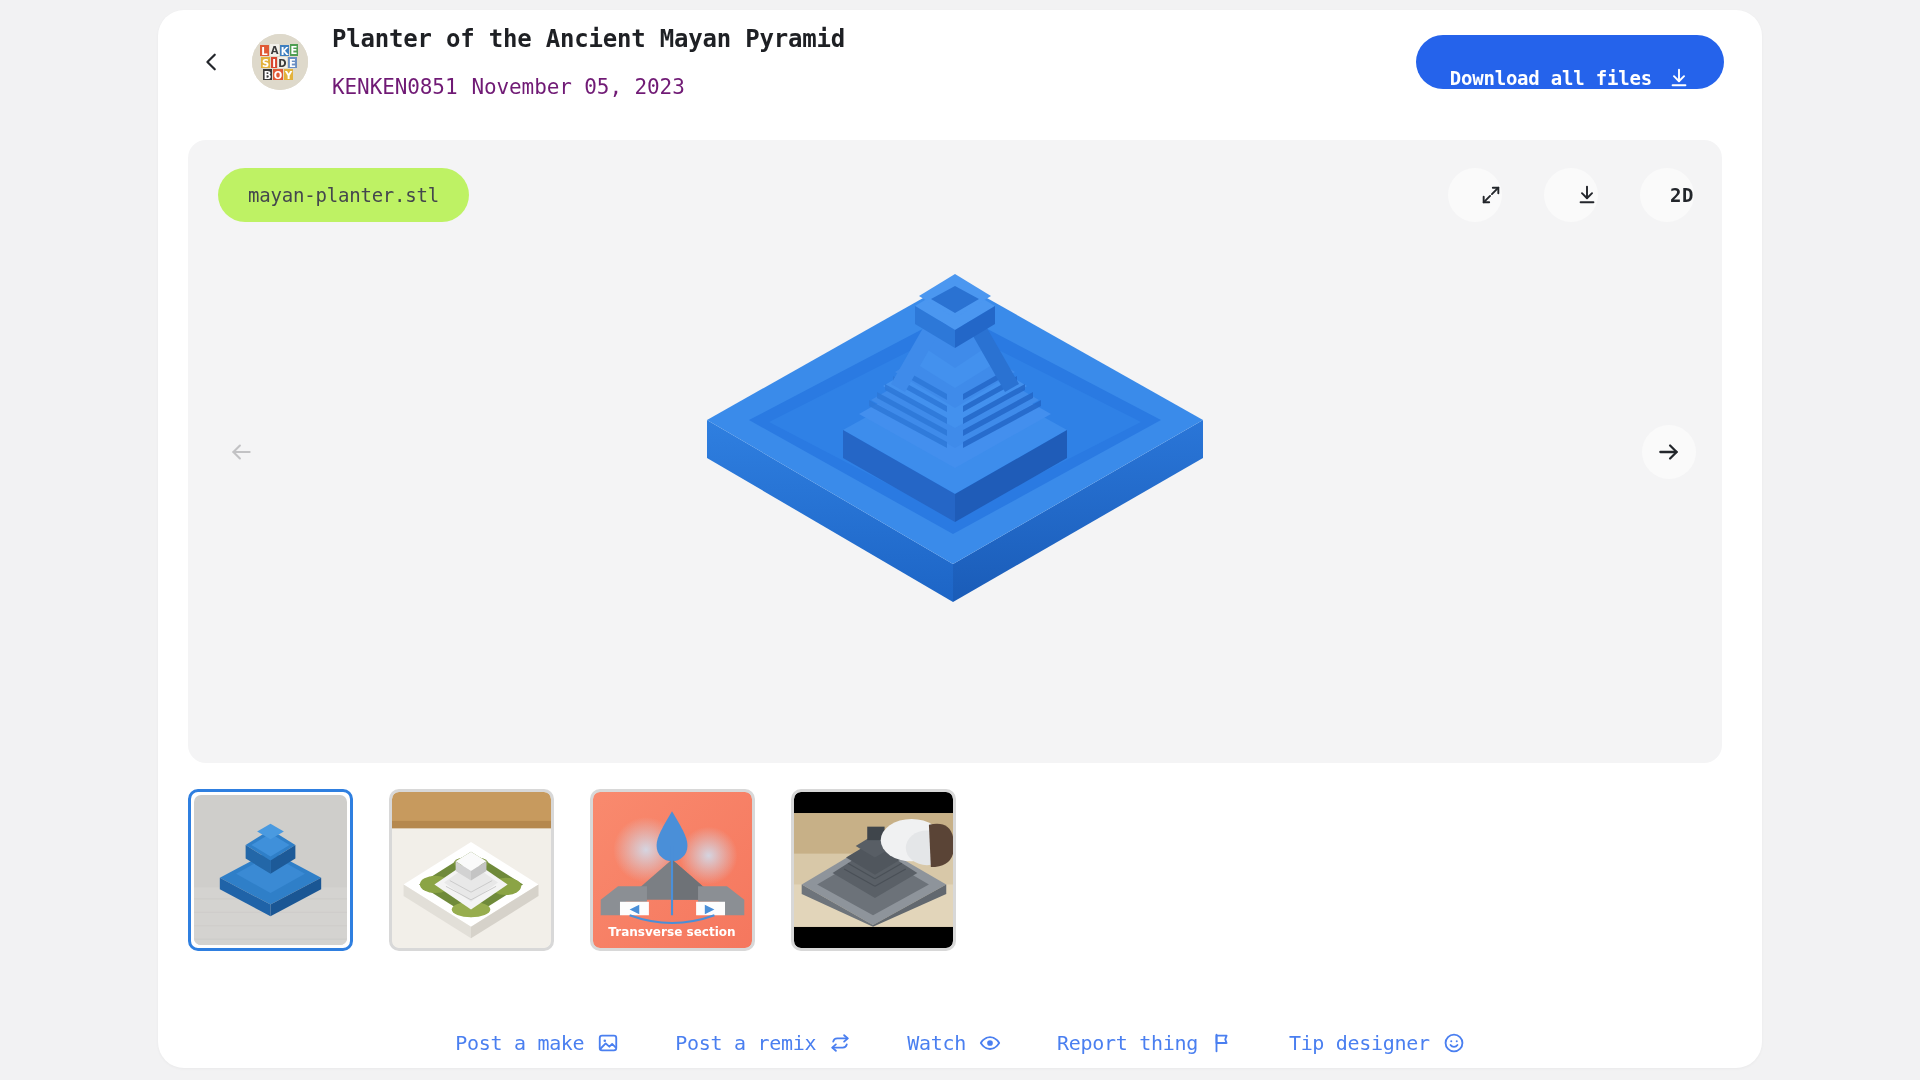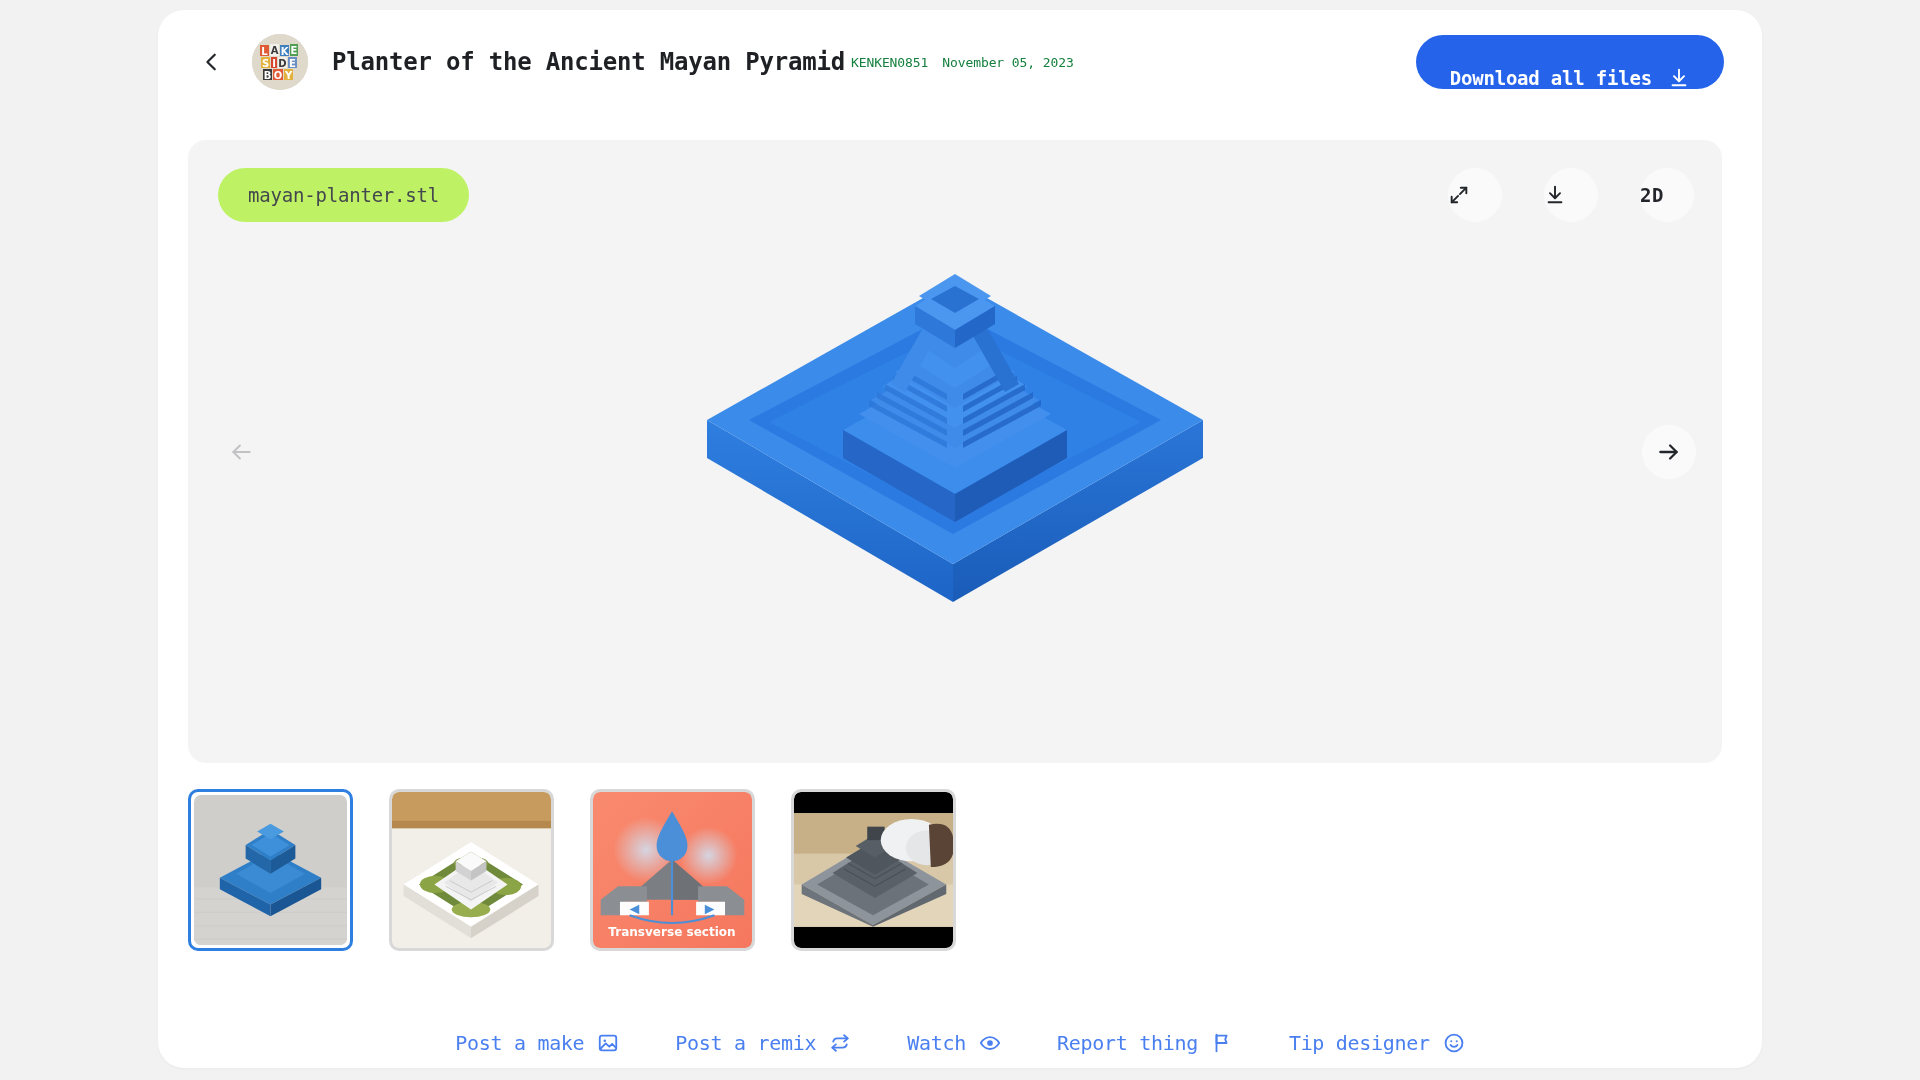--- a/index.html
+++ b/index.html
@@ -52,37 +52,37 @@
     overflow: hidden;
     background: #ded9cb;
     position: relative;
     cursor: pointer;
   }
   .avatar svg { display:block; width:100%; height:100%; }
 
   .title-block {
     margin-left: 24px;
     display: flex;
-    flex-direction: row;
+    flex-direction: column;
     justify-content: flex-end;
-    gap: 6px;
+    gap: 22px;
   }
   .thing-title {
     font-size: 24px;
     font-weight: 700;
     color: #1e2024;
     letter-spacing: -0.2px;
     white-space: nowrap;
   }
   .meta-row {
     display: flex;
     align-items: center;
     gap: 14px;
-    font-size: 13px;
-    color: #15803d;
+    font-size: 21px;
+    color: #701a75;
     letter-spacing: -0.1px;
   }
   .meta-row span { white-space: nowrap; }
 
   .header-spacer { flex: 1 1 auto; }
 
   .download-all {
     display: flex;
     align-items: flex-end;
     gap: 16px;
@@ -135,21 +135,21 @@
     display: flex;
     gap: 42px;
   }
   .tool-btn {
     width: 54px; height: 54px;
     border-radius: 50%;
     background: #fafafa;
     border: none;
     display: flex;
     align-items: center;
-    justify-content: flex-start;
+    justify-content: flex-end;
     cursor: pointer;
     font-family: inherit;
     font-size: 19px;
     font-weight: 700;
     color: #23262b;
     letter-spacing: 0.5px;
   }
   .tool-btn svg { display: block; }
 
   .nav-arrow {

